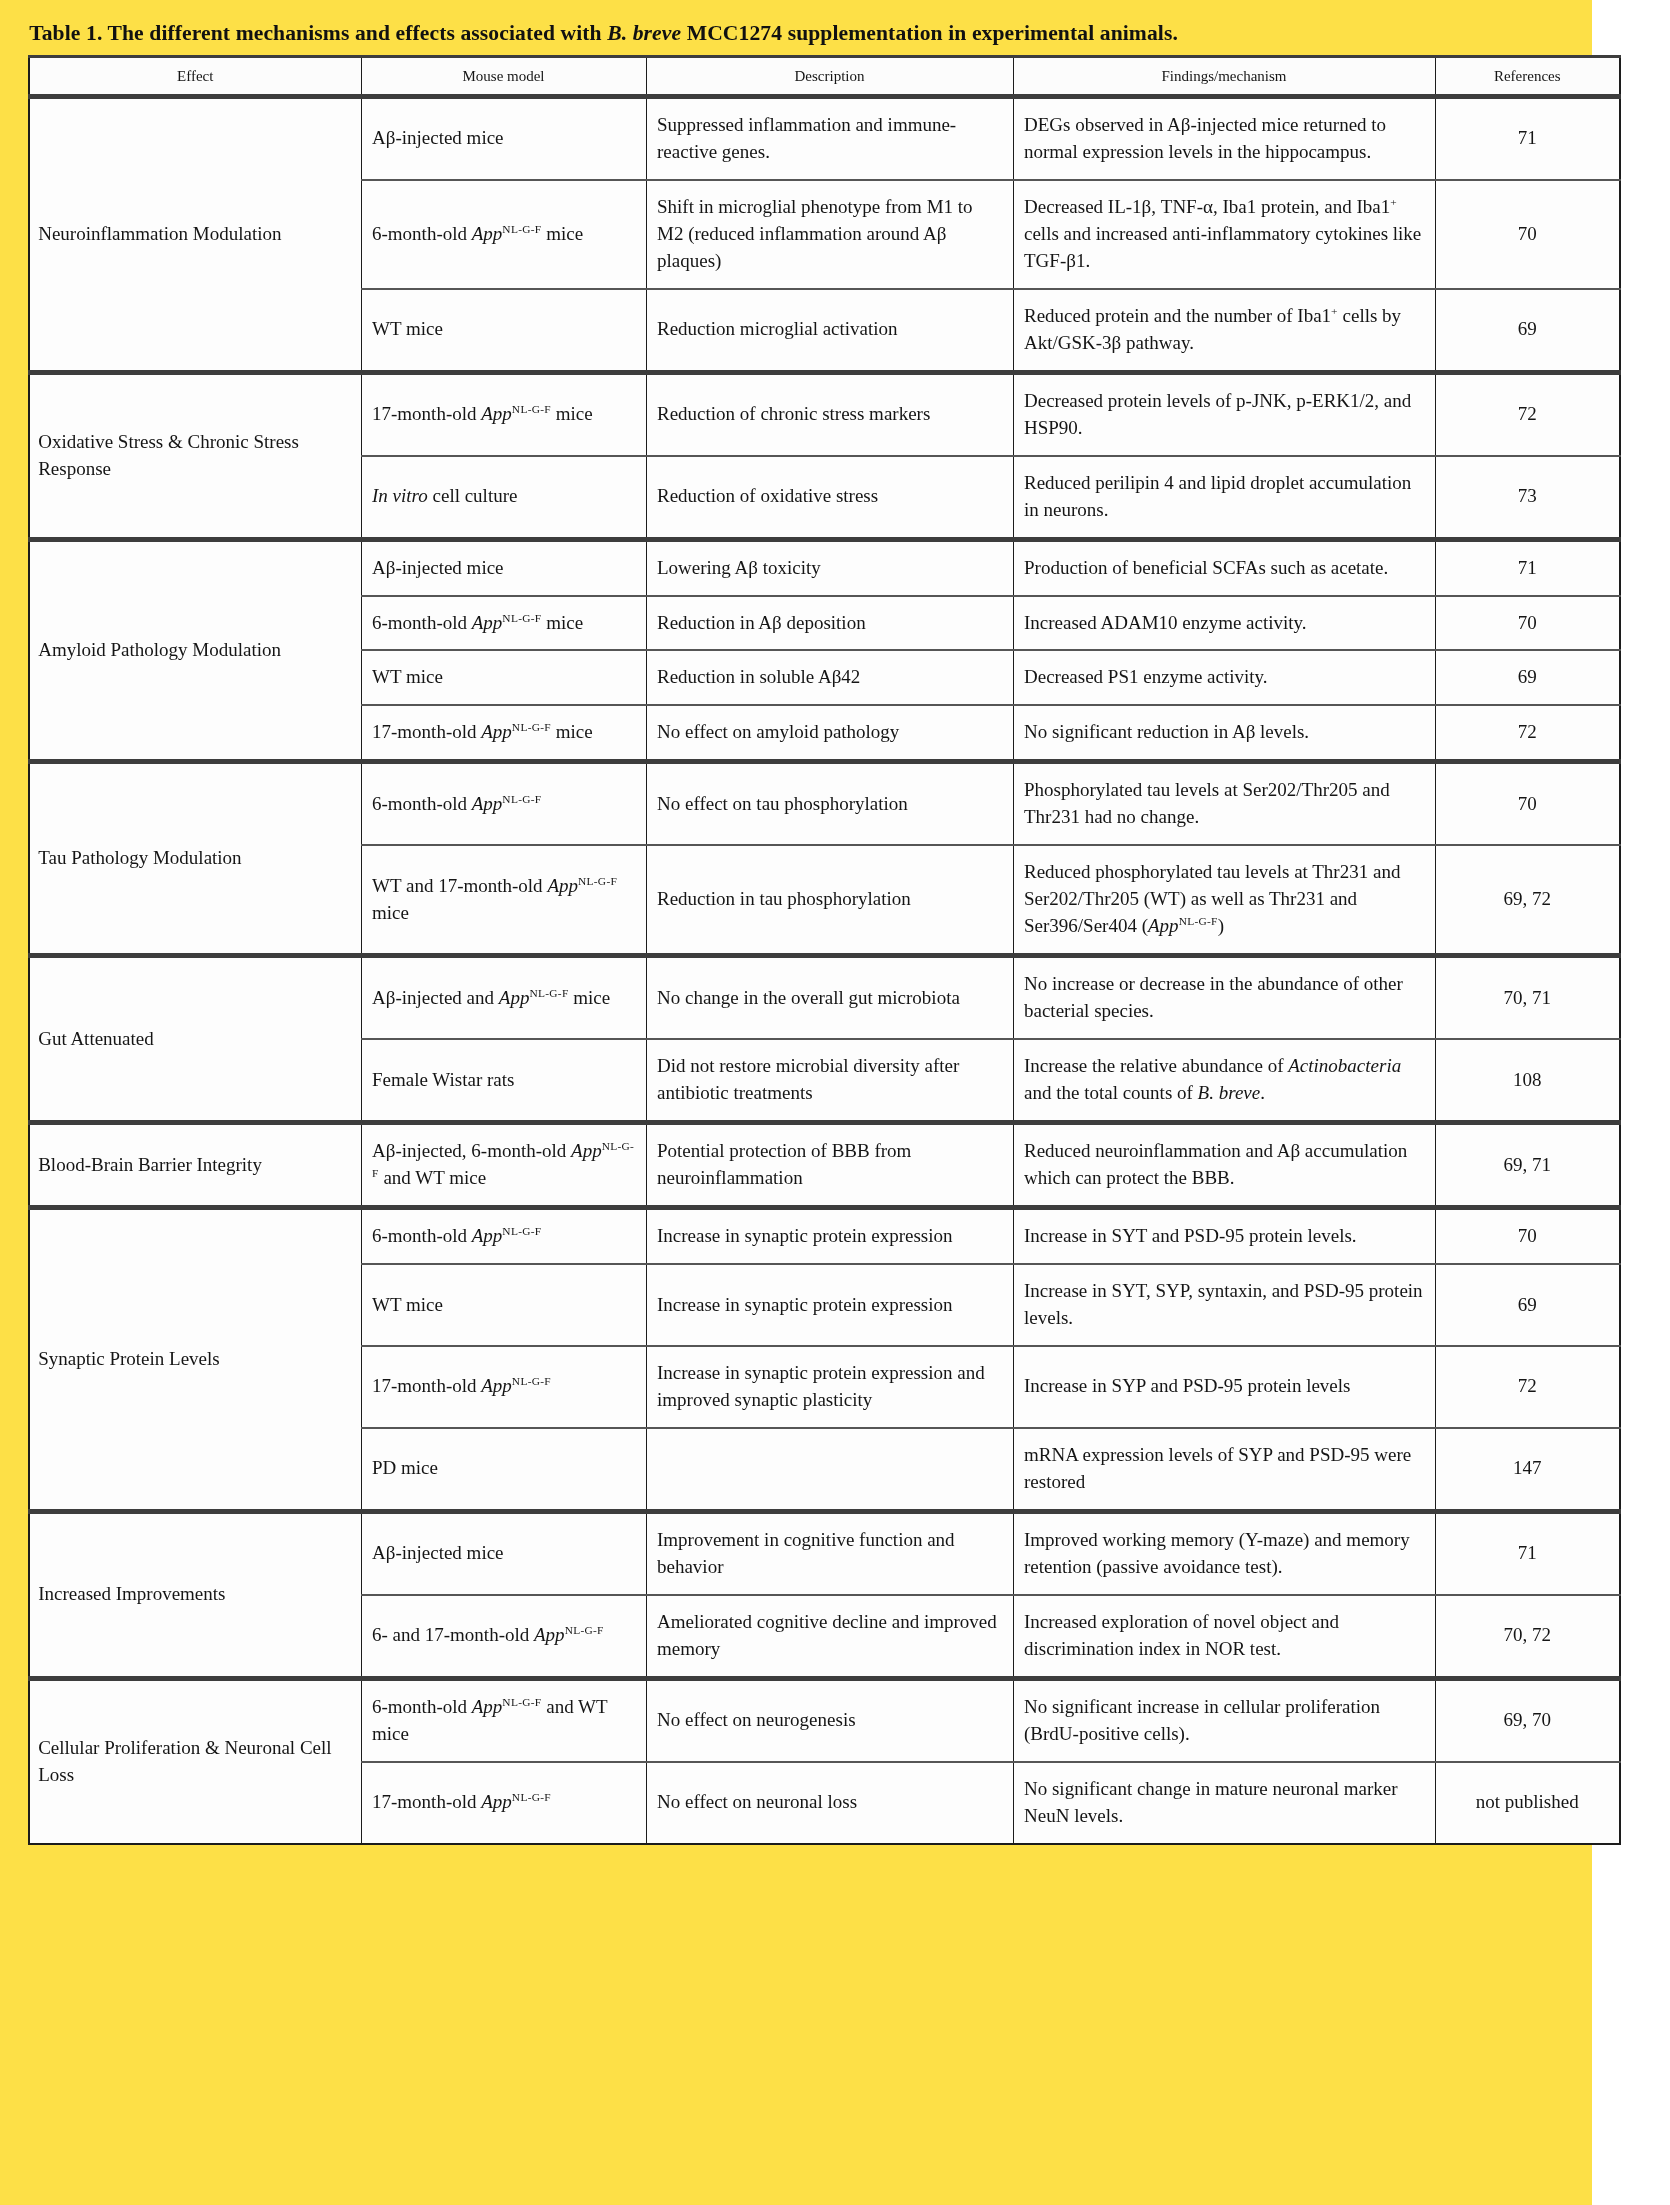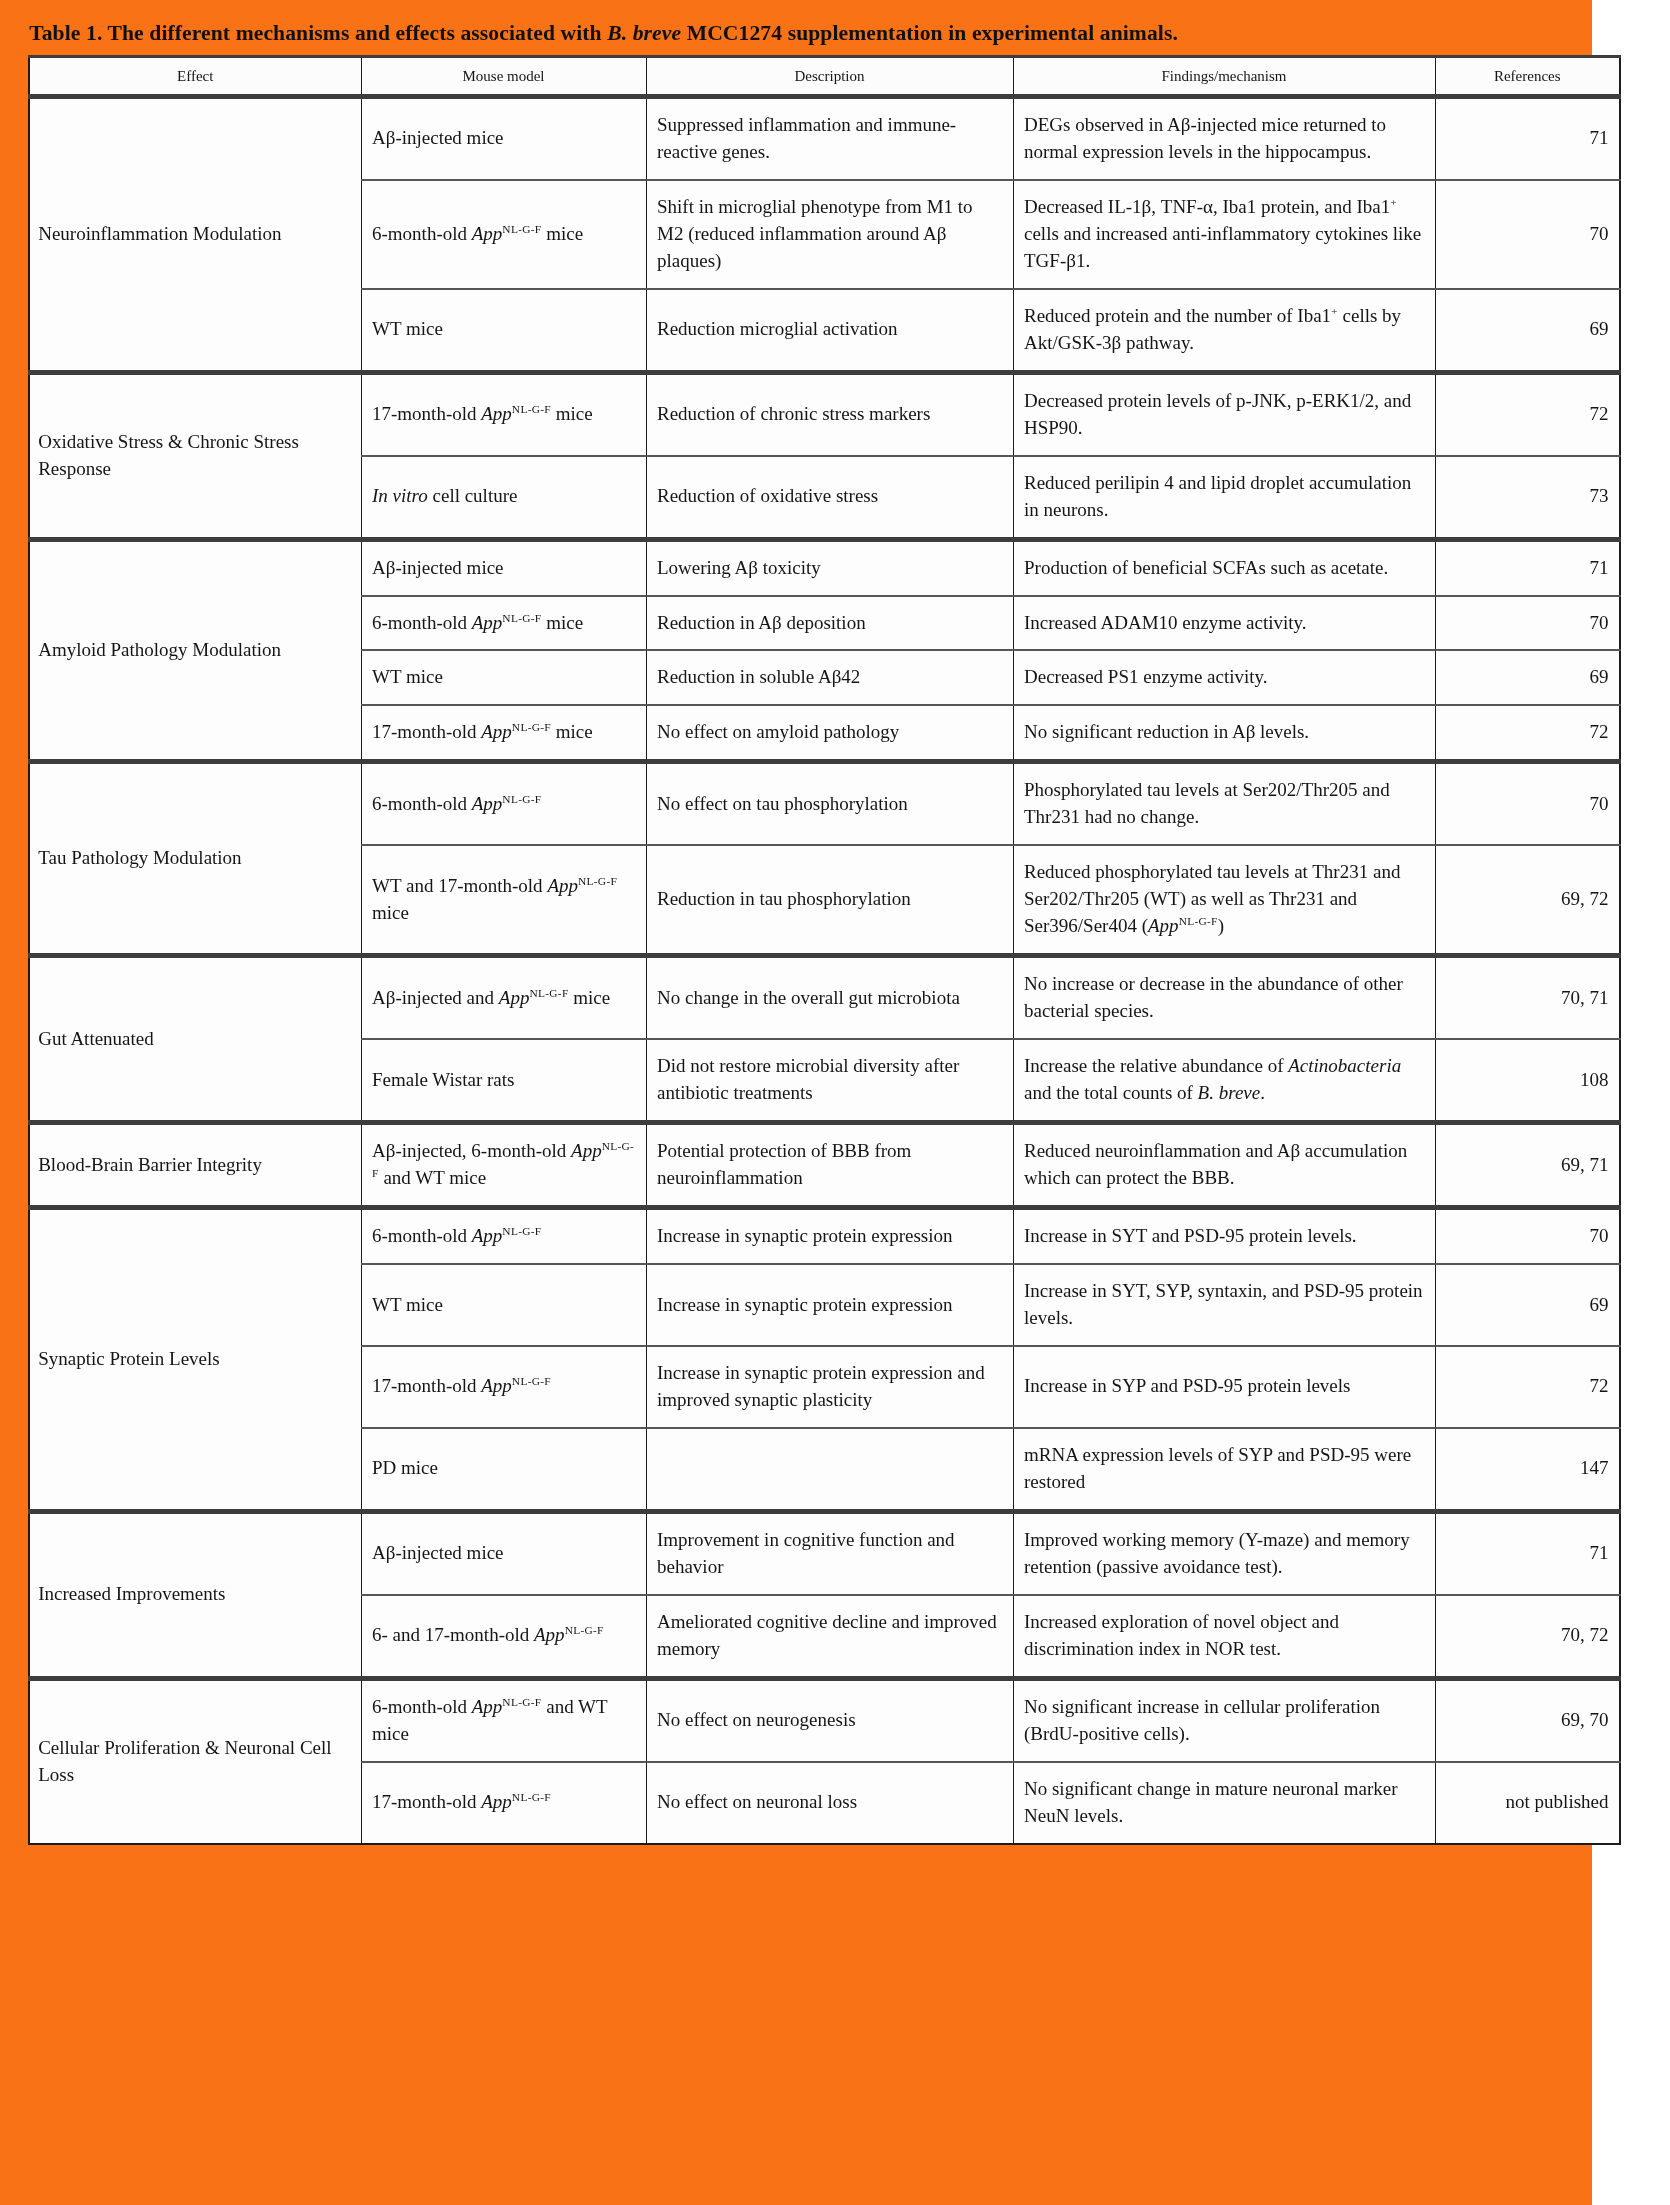--- a/index.html
+++ b/index.html
@@ -7,21 +7,21 @@
     padding: 0;
     background: #ffffff;
     color: #151515;
     font-family: "Liberation Serif", "DejaVu Serif", serif;
   }
   .page {
     width: 1592px;
     min-height: 2205px;
     box-sizing: border-box;
     padding: 17.5px 23.4px 23.4px 28px;
-    background: #f97316;
+    background: #fde047;
   }
   .caption {
     font-size: 21.6px;
     font-weight: bold;
     letter-spacing: 0.1px;
     margin: 3.5px 0 9.3px 1.2px;
     color: #111;
   }
   table.mech-table {
     border-collapse: collapse;
@@ -61,21 +61,21 @@
   tr.group-start > td {
     border-top: 5.3px solid #3d3d3d;
   }
   td.effect-cell {
     font-weight: normal;
     vertical-align: middle;
     padding-left: 8.2px;
     padding-right: 5.8px;
   }
   td.references-cell {
-    text-align: right;
+    text-align: center;
     margin-left: 14px;
   }
   sup {
     font-size: 60%;
     line-height: 0;
     vertical-align: super;
     letter-spacing: 0.3px;
   }
   i { font-style: italic; }
 </style>

